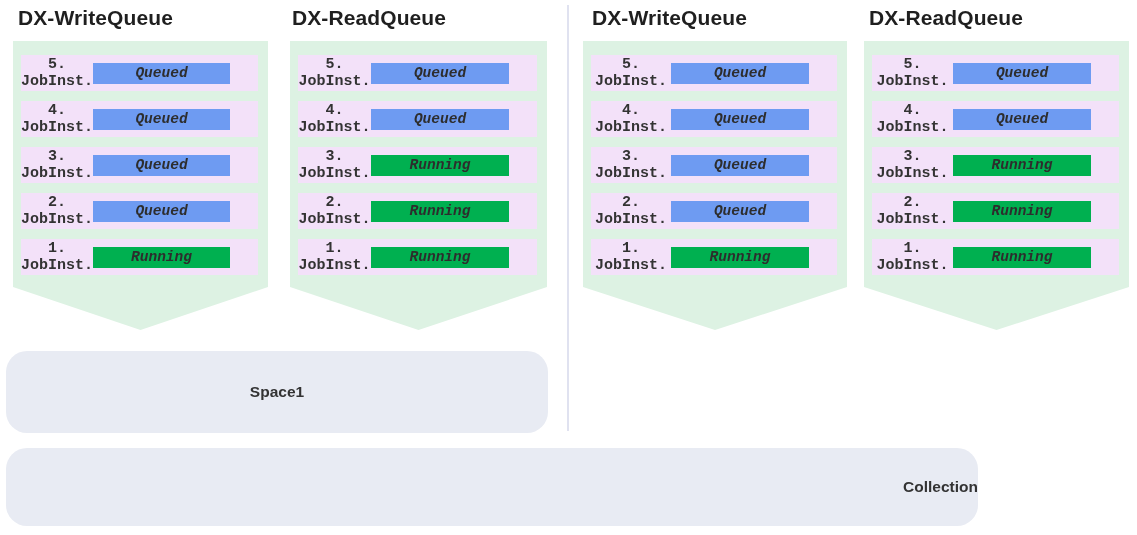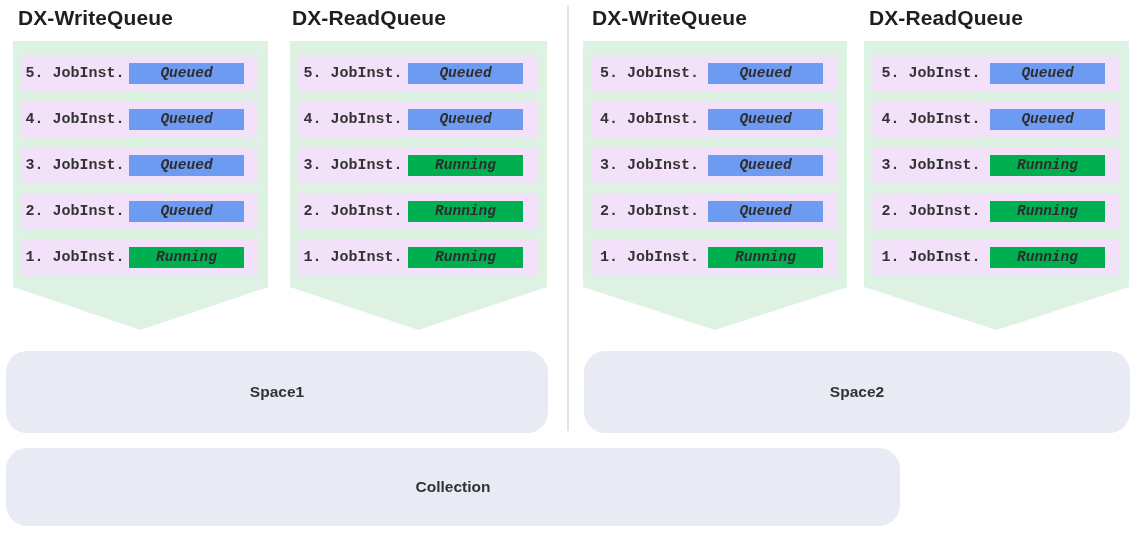--- a/index.html
+++ b/index.html
@@ -15,34 +15,34 @@
     clip-path:polygon(0 0,100% 0,100% 246px,50% 100%,0 246px);
     box-sizing:border-box;padding:14px 10px 0 8px;font-family:Liberation Mono, monospace;}
   .q1{left:13px;width:255px;}
   .q2{left:290px;width:257px;}
   .q3{left:583px;width:264px;}
   .q4{left:864px;width:265px;}
 
   .rows{display:flex;flex-direction:column;gap:10px;}
   .job-row{height:36px;background:var(--row-bg,#f3e1f9);display:flex;align-items:center;}
   .job-label{flex:1;text-align:center;font-size:15px;font-weight:bold;color:var(--label-text,#333);}
-  .badge{width:115px;height:21px;margin-right:14px;display:flex;align-items:center;justify-content:center;
+  .badge{width:138px;height:21px;margin-right:28px;display:flex;align-items:center;justify-content:center;
     font-size:14.5px;font-weight:bold;font-style:italic;color:#2d2d2d;}
   .badge.queued{background:var(--queued-bg,#6e9bf2);}
   .badge.running{background:var(--running-bg,#00b050);}
 
   
   .divider{position:absolute;left:567px;top:5px;width:2px;height:426px;background:var(--divider,#e0e2f0);}
 
   
   .gray-box{position:absolute;background:var(--box-bg,#e8ebf3);display:flex;align-items:center;justify-content:center;
     font-size:15.5px;font-weight:bold;color:#333;border-radius:21px;}
   .space1{left:6px;top:351px;width:542px;height:82px;}
   .space2{left:584px;top:351px;width:546px;height:82px;}
-  .collection{left:6px;top:448px;width:894px;height:78px;}
+  .collection{left:6px;top:448px;width:972px;height:78px;justify-content:flex-end;}
 </style>
 </head>
 <body>
 
 <div class="canvas">
 
   <div class="queue-title t1">DX-WriteQueue</div>
   <div class="queue-title t2">DX-ReadQueue</div>
   <div class="queue-title t3">DX-WriteQueue</div>
   <div class="queue-title t4">DX-ReadQueue</div>
@@ -145,21 +145,18 @@
         <div class="badge running">Running</div>
       </div>
     </div>
   </div>
 
   <div class="divider"></div>
 
   <div class="gray-box space1">
     <span>Space1</span>
   </div>
-  <div class="gray-box space2">
-    <span>Space2</span>
-  </div>
 
   <div class="gray-box collection">
     <span>Collection</span>
   </div>
 
 </div>
 
 </body></html>

